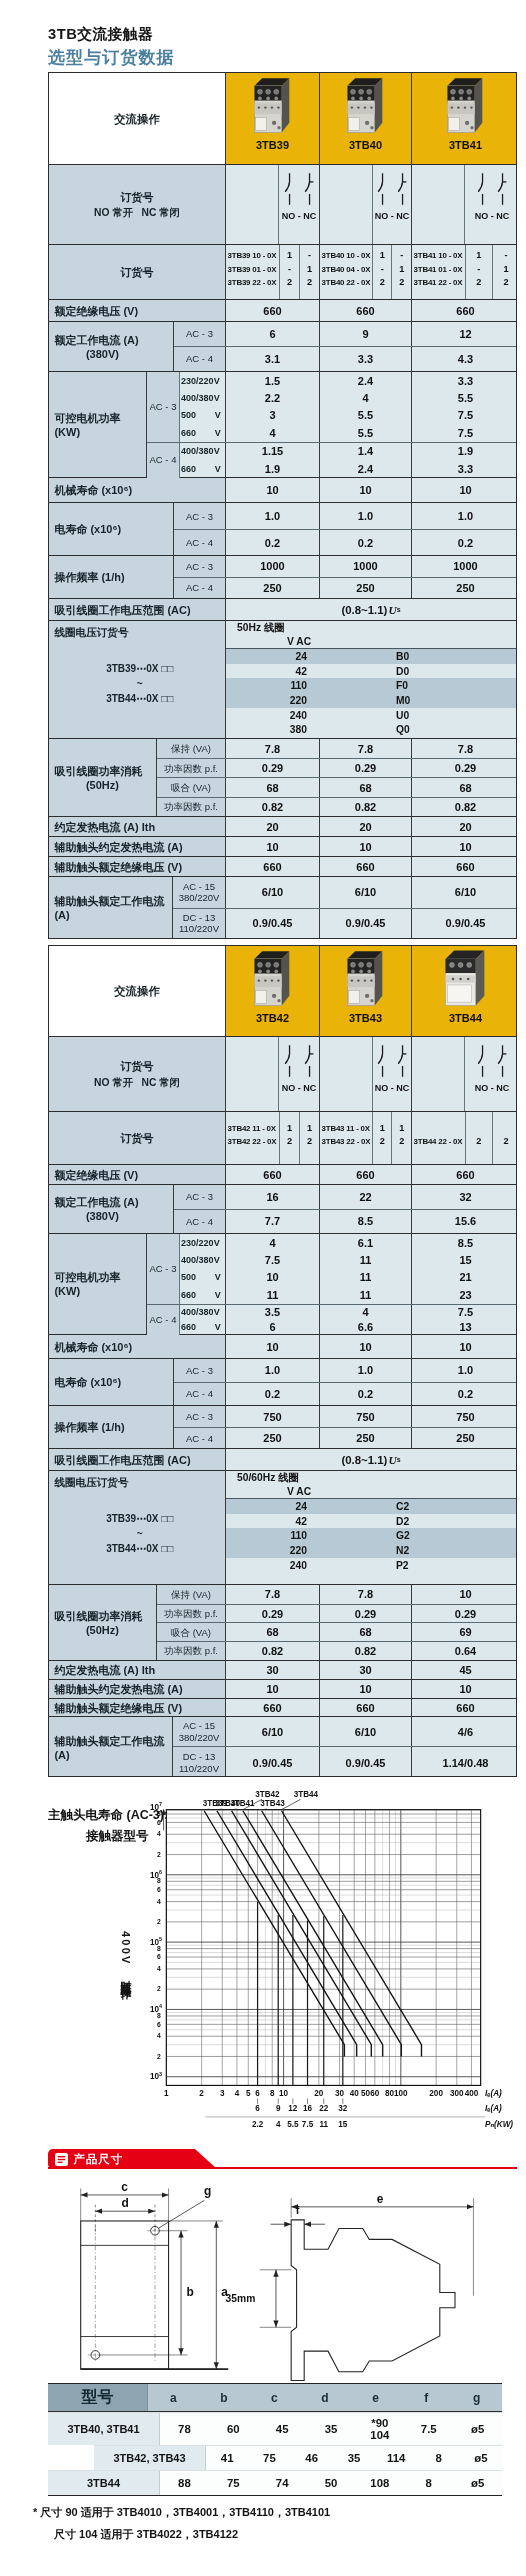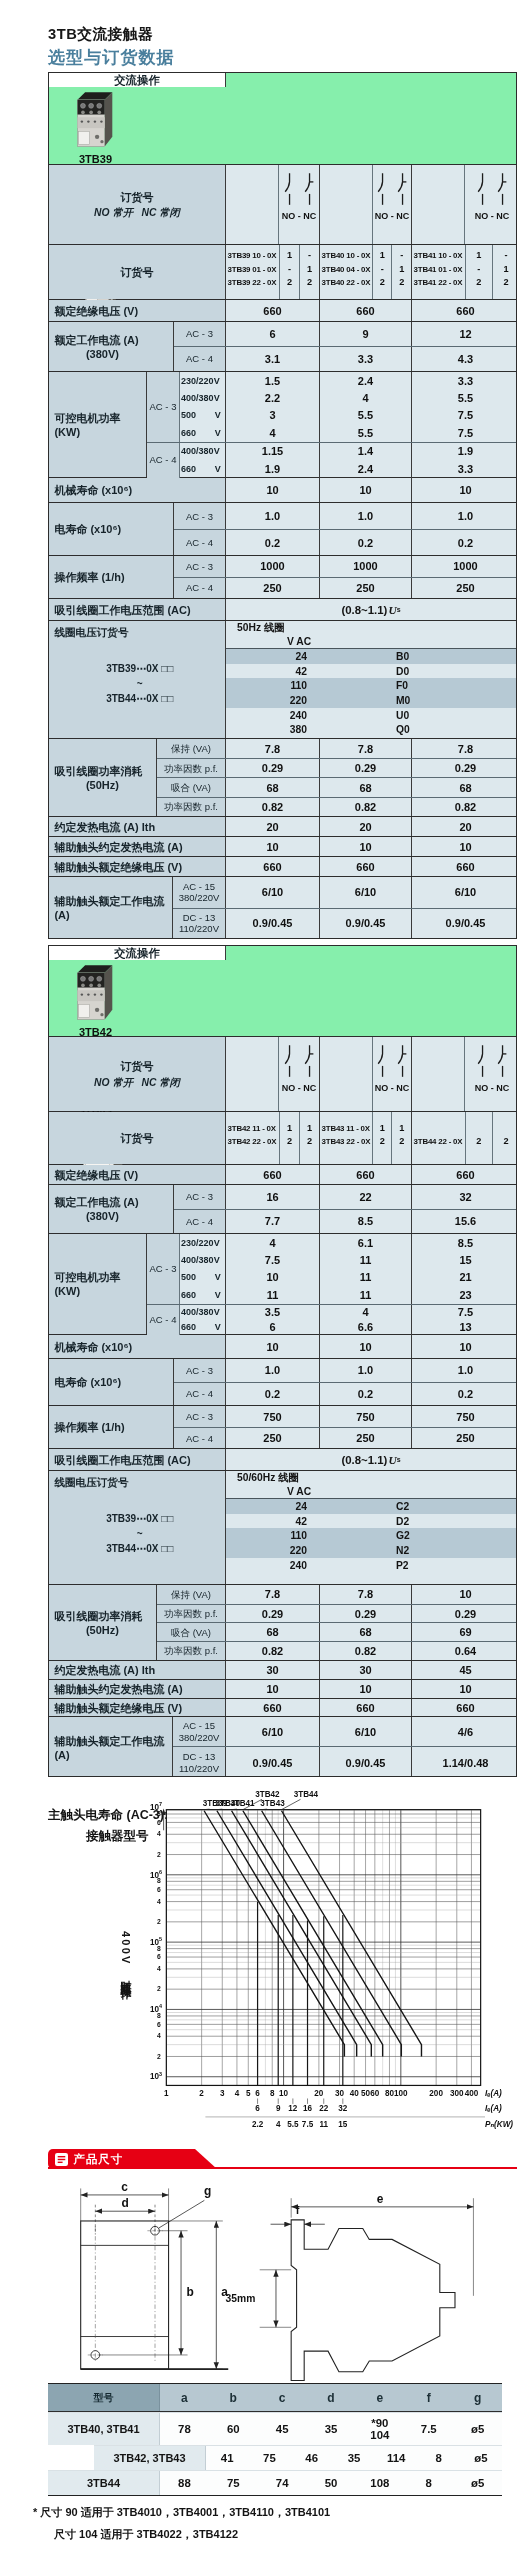--- a/index.html
+++ b/index.html
@@ -5,42 +5,42 @@
   html,body{margin:0;padding:0;background:#fff;}
   body{width:527px;height:2576px;position:relative;font-family:"Liberation Sans","DejaVu Sans",sans-serif;color:#141414;}
   #page{position:absolute;inset:0;width:527px;height:2576px;overflow:hidden;background:#fff;}
   .title{position:absolute;left:48px;top:25px;font-size:14.7px;font-weight:800;color:#161616;letter-spacing:0.5px;}
   .subtitle{position:absolute;left:48px;top:46px;font-size:17px;font-weight:700;color:#4a7f9d;letter-spacing:1.1px;}
 
   
   .spec{position:absolute;left:48px;width:469px;border:1.4px solid #2c2c2c;background:#dde8ed;box-sizing:border-box;overflow:hidden;}
   .trow{display:flex;border-top:1.1px solid #2d2d2d;box-sizing:border-box;background:#dde8ed;}
   .trow:first-child{border-top:none;}
-  .trow.white{background:#86efac;flex-direction:column;}
+  .trow.white{background:#eab308;}
   .trow.white .lc{background:#ffffff;}
   .lc{background:#c7d6de;border-right:0.8px solid #3a3a3a;box-sizing:border-box;display:flex;flex-direction:column;justify-content:center;padding-left:5.4px;font-size:11px;font-weight:700;color:#16232a;flex-shrink:0;line-height:14px;}
   .lc.center{align-items:center;padding-left:0;text-align:center;}
   .lc.top{justify-content:flex-start;padding-top:4.3px;}
   .lc .ind{padding-left:31.5px;}
   .vc{display:flex;align-items:center;justify-content:center;box-sizing:border-box;font-size:11px;font-weight:700;color:#101010;flex-shrink:0;}
   .subwrap{display:flex;flex-direction:column;flex:1;}
   .srow{display:flex;box-sizing:border-box;}
   .srow.sline{border-top:0.5px solid #5a6a73;}
   .slc{background:#c7d6de;border-right:0.8px solid #3a3a3a;box-sizing:border-box;display:flex;flex-direction:column;align-items:center;justify-content:center;flex-shrink:0;}
   .sl17{font-size:9.5px;font-weight:400;color:#16232a;line-height:11.4px;}
   .plines{display:flex;flex-direction:column;flex:1;}
   .pline{display:flex;align-items:stretch;}
   .voltc{width:46px;border-right:0.8px solid #3a3a3a;box-sizing:border-box;display:flex;align-items:center;justify-content:space-between;padding:0 4.3px 0 1.1px;font-size:9px;font-weight:700;color:#16232a;flex-shrink:0;}
   .vc.pv{font-size:11px;}
   .biglab{font-size:11.4px;font-weight:700;}
   .phwrap{height:61px;display:flex;align-items:flex-end;justify-content:center;}
   .prod{flex-direction:column;justify-content:flex-start;padding-top:3.3px;}
   .pname{font-size:11px;font-weight:700;margin-top:2.2px;}
   .l20{font-size:11px;font-weight:700;line-height:16.3px;}
-  .l19{font-size:10.3px;font-weight:700;line-height:15px;white-space:pre;font-style:italic;}
+  .l19{font-size:10.3px;font-weight:700;line-height:15px;white-space:pre;}
   .symc{justify-content:flex-start;align-items:stretch;padding:0;}
   .symspace{border-right:0.5px solid #66757d;box-sizing:border-box;flex-shrink:0;}
   .symarea{flex:1;display:flex;flex-direction:column;align-items:center;justify-content:flex-start;padding-top:6.5px;}
   .symrow{display:flex;gap:7.6px;align-items:flex-start;}
   .noncap{font-size:9px;font-weight:700;margin-top:5.4px;white-space:nowrap;}
   .ordc{align-items:stretch;justify-content:flex-start;padding:0;}
   .ordtext,.ordnum{display:flex;flex-direction:column;box-sizing:border-box;}
   .ordtext{padding-left:1.6px;}
   .oline{height:13.6px;line-height:13.6px;font-size:7.9px;font-weight:700;letter-spacing:-0.2px;white-space:nowrap;}
   .onum{text-align:center;font-size:9.2px;}
@@ -66,21 +66,21 @@
   
   .banner{position:absolute;left:48px;top:2149px;width:169px;height:20px;background:#e60014;clip-path:polygon(0 0,147px 0,169px 100%,0 100%);border-radius:4.9px 0 0 4.9px;display:flex;align-items:center;gap:5.4px;padding-left:7px;box-sizing:border-box;z-index:2;}
   .banner span{color:#fff;font-size:11.4px;font-weight:800;letter-spacing:1.1px;}
   .banner-line{position:absolute;left:48px;top:2167px;width:469px;height:1.6px;background:#e60014;z-index:1;}
 
   #drawings{position:absolute;left:0;top:2183px;}
 
   
   #dimtable{position:absolute;left:48px;top:2383px;width:454px;border-top:1.6px solid #222;border-bottom:1.6px solid #222;box-sizing:border-box;}
   .dhead{display:flex;height:28px;border-bottom:1.1px solid #2d2d2d;box-sizing:border-box;}
-  .dh0{width:112px;background:#8ca5b1;display:flex;align-items:center;justify-content:center;font-size:10px;font-weight:700;color:#142830;border-right:0.5px solid #7a929e;box-sizing:border-box;flex-shrink:0;}
+  .dh0{width:100px;background:#8ca5b1;display:flex;align-items:center;justify-content:center;font-size:16px;font-weight:700;color:#142830;border-right:0.5px solid #7a929e;box-sizing:border-box;flex-shrink:0;}
   .dh{flex:1;background:#b7c8d1;display:flex;align-items:center;justify-content:center;font-size:12px;font-weight:700;color:#1c2f36;}
   .drow{display:flex;border-top:0.5px solid #d9e1e5;box-sizing:border-box;}
   .drow:first-of-type{border-top:none;}
   .dc0{width:112px;background:#e1eaee;display:flex;align-items:center;justify-content:center;font-size:11px;font-weight:700;border-right:0.5px solid #c3ced4;box-sizing:border-box;flex-shrink:0;}
   .dc{flex:1;background:#fcfdfd;display:flex;flex-direction:column;align-items:center;justify-content:center;font-size:11.4px;font-weight:700;line-height:12px;}
   .note{position:absolute;font-size:11px;font-weight:700;color:#131313;}
 </style>
 </head>
 <body>
 

